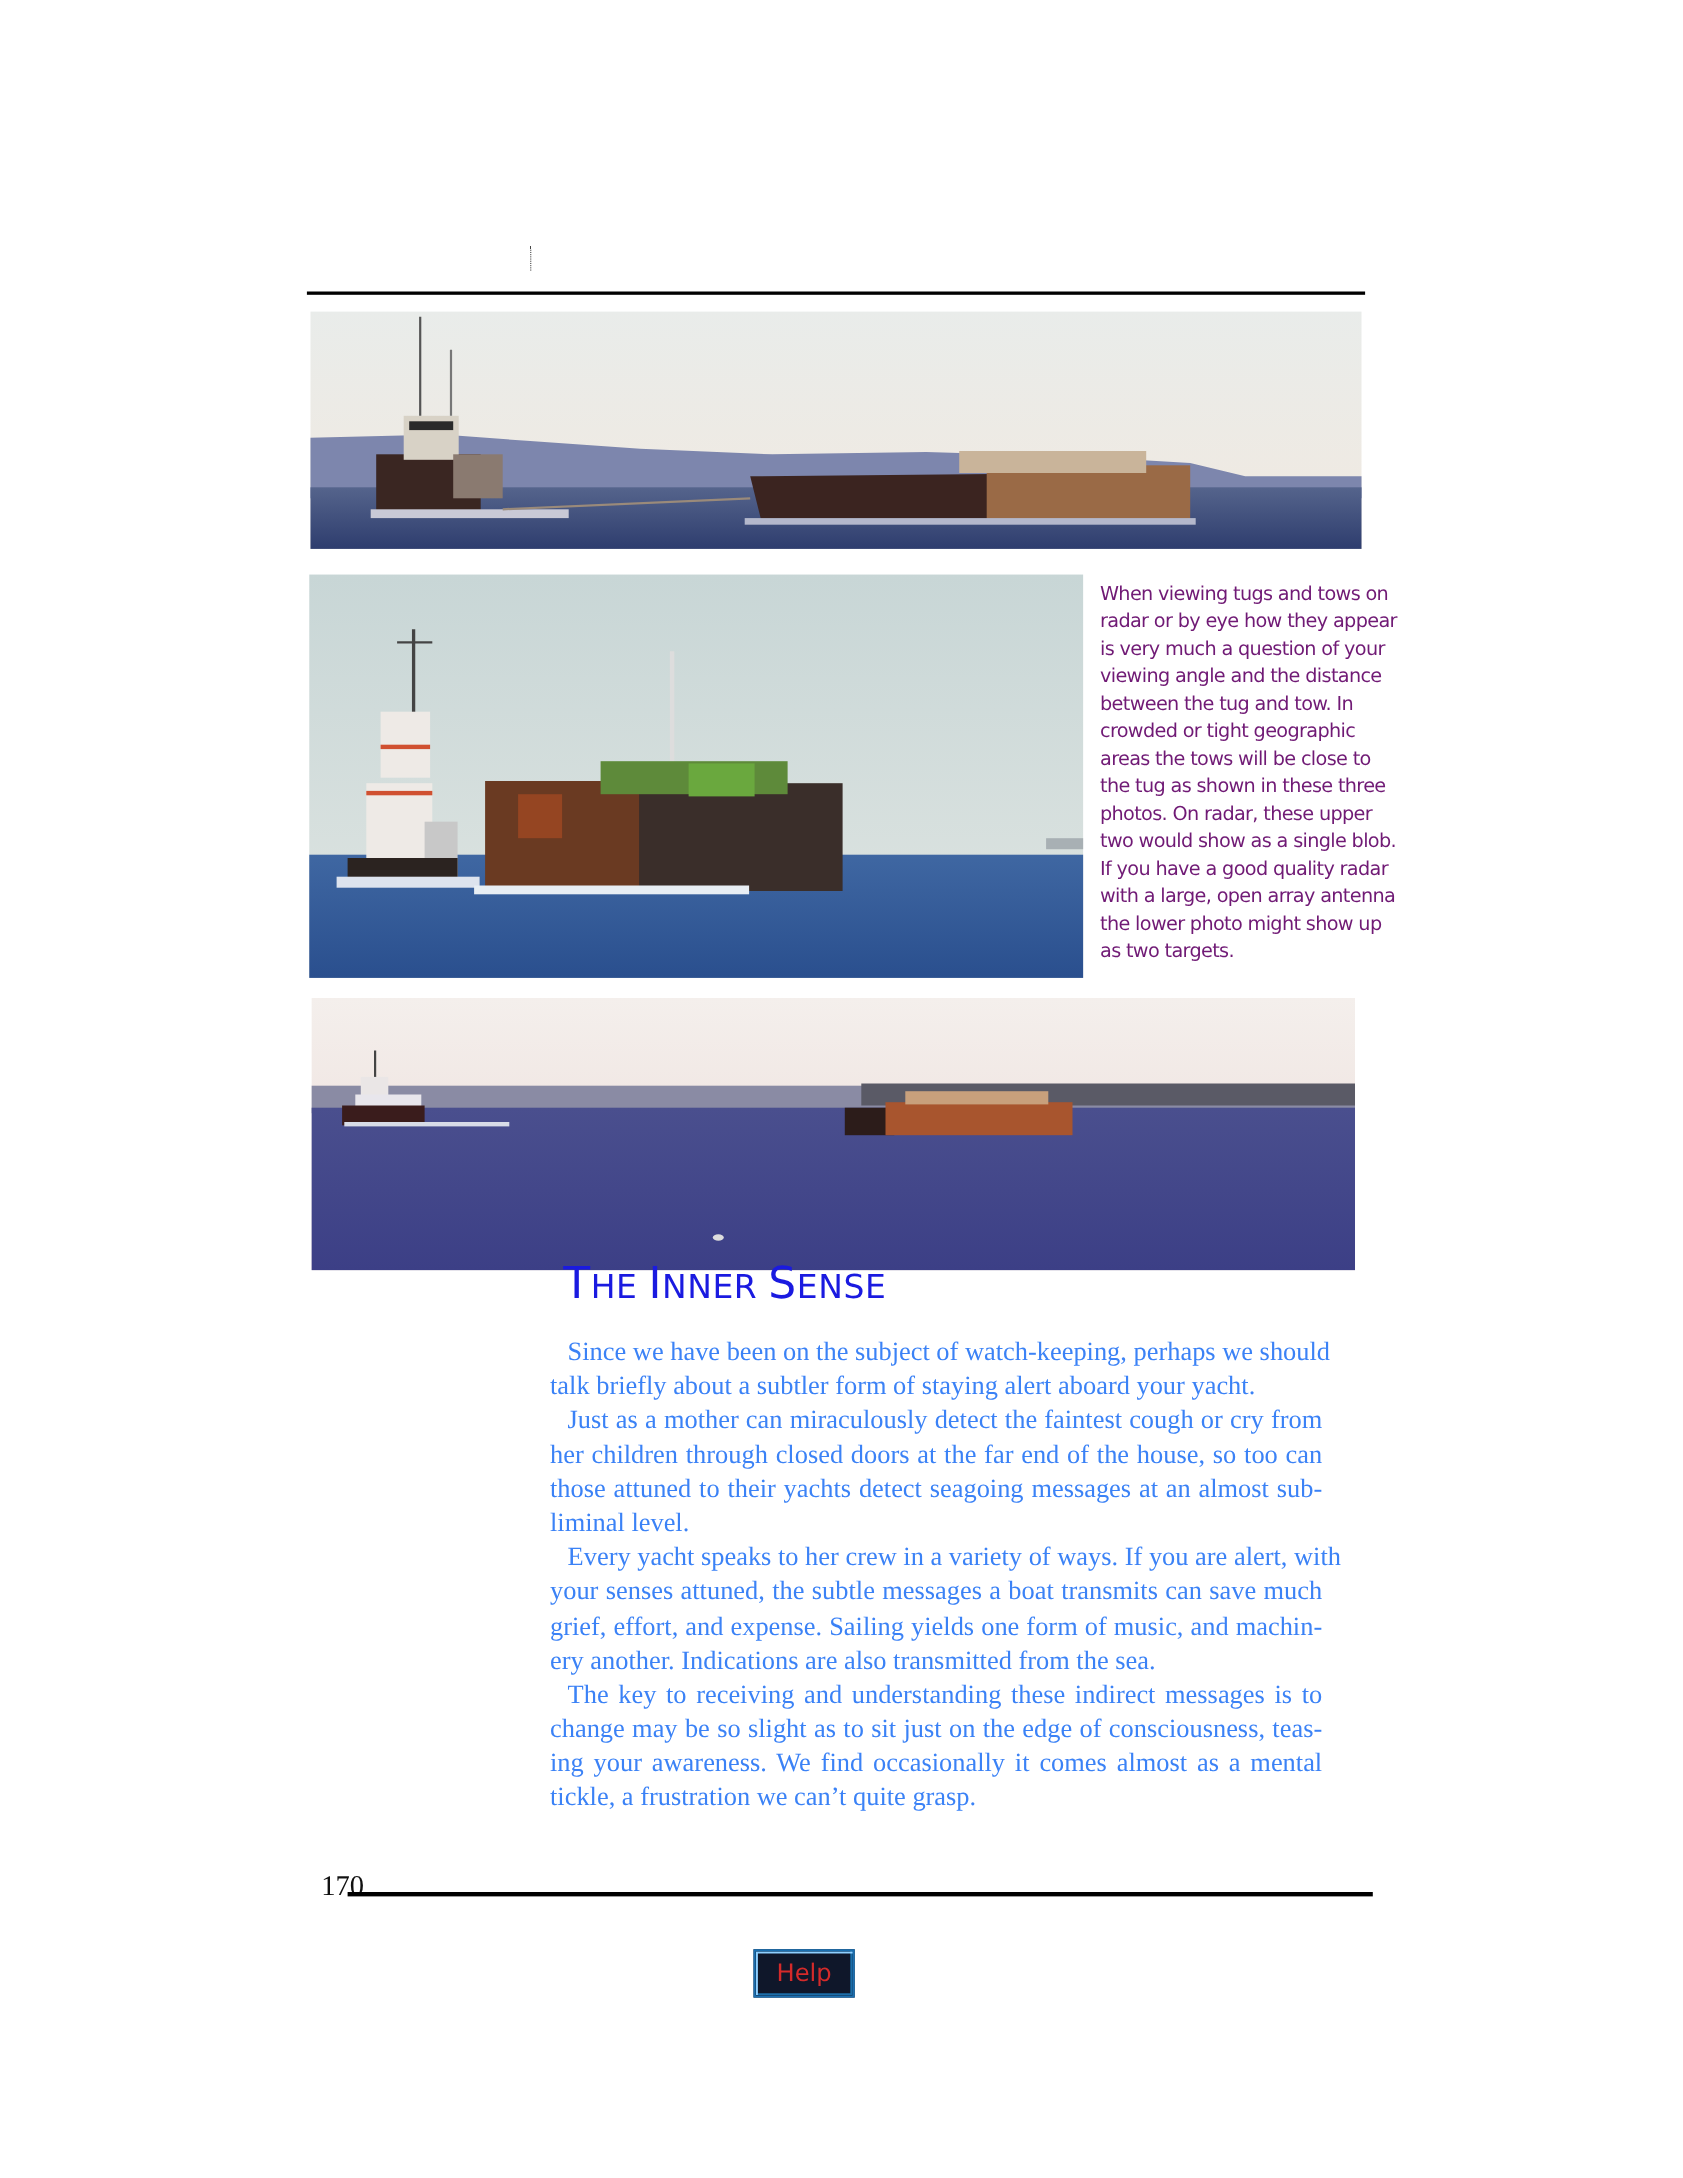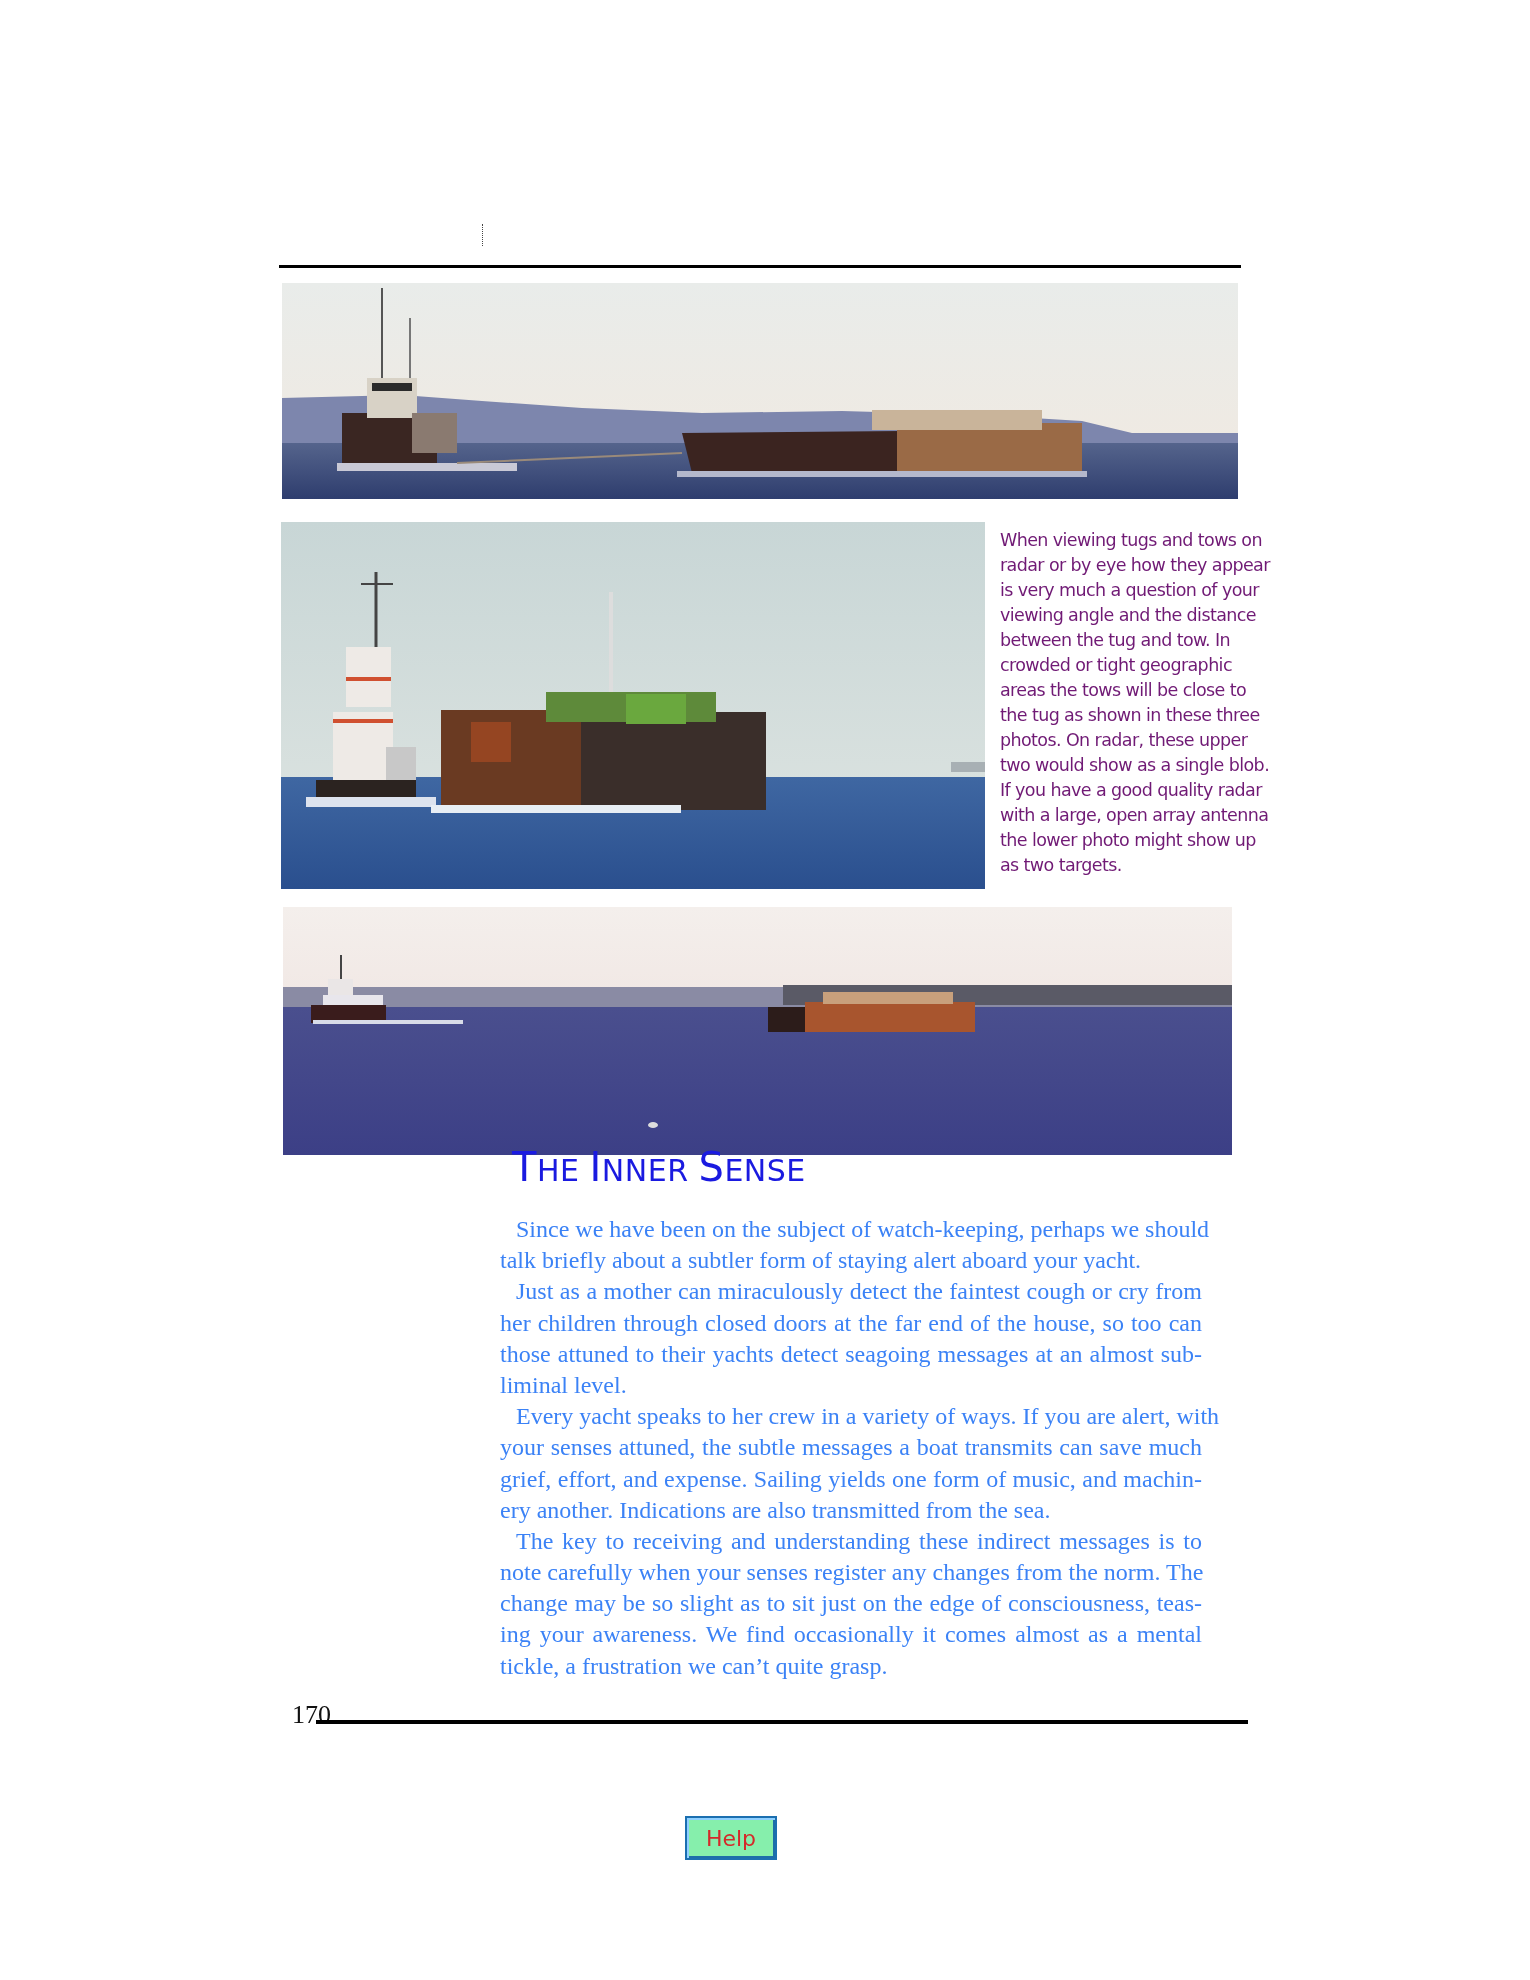--- a/index.html
+++ b/index.html
@@ -8,21 +8,21 @@
   .photo { position:absolute; overflow:hidden; }
   .caption { position:absolute; left:1000px; top:528px; width:262px; font-family:"DejaVu Sans", sans-serif; font-size:17.5px; line-height:25px; color:#701a75; letter-spacing:-0.6px; }
   .caption span { display:block; white-space:nowrap; }
   .title { position:absolute; left:512px; top:1144px; font-family:"DejaVu Sans", sans-serif; color:#1a1ae0; font-size:40px; letter-spacing:0.5px; font-weight:normal; }
   .title .sc { font-size:30px; }
   .body { position:absolute; left:500px; top:1214px; width:702px; font-family:Liberation Serif, serif; font-size:24px; line-height:31.2px; color:#3b82f6; }
   .body .ln { display:block; white-space:nowrap; text-align:justify; text-align-last:justify; height:31.2px; }
   .body .ln.last { text-align-last:left; }
   .body .ind { padding-left:16px; }
   .pagenum { position:absolute; left:292px; top:1700px; font-family:"Liberation Serif", serif; font-size:26px; color:#111; }
-  .help { position:absolute; left:685px; top:1772px; width:88px; height:40px; background:#86efac; border:2px solid #1b6fb0; box-shadow: inset 2px 2px 0 #8fd0ff, inset -2px -2px 0 #1c6ea8; color:#d42a2a; font-family:"DejaVu Sans", sans-serif; font-size:22px; display:flex; align-items:center; justify-content:center; cursor:pointer;margin-top:44px; }
+  .help { position:absolute; left:685px; top:1772px; width:88px; height:40px; background:#0f172a; border:2px solid #1b6fb0; box-shadow: inset 2px 2px 0 #8fd0ff, inset -2px -2px 0 #1c6ea8; color:#d42a2a; font-family:"DejaVu Sans", sans-serif; font-size:22px; display:flex; align-items:center; justify-content:center; cursor:pointer; }
   .dots { position:absolute; left:482px; top:224px; width:2px; height:22px; border-left:1px dotted #444; }
 </style>
 </head>
 <body>
 
 <div class="dots"></div>
 
 <div class="rule" style="left:279px; top:265px; width:962px; height:3px;"></div>
 
 <div class="photo" style="left:282px; top:283px; width:956px; height:216px;">
@@ -150,21 +150,20 @@
   <span class="ln last">talk briefly about a subtler form of staying alert aboard your yacht.</span>
   <span class="ln ind">Just as a mother can miraculously detect the faintest cough or cry from</span>
   <span class="ln">her children through closed doors at the far end of the house, so too can</span>
   <span class="ln">those attuned to their yachts detect seagoing messages at an almost sub-</span>
   <span class="ln last">liminal level.</span>
   <span class="ln ind">Every yacht speaks to her crew in a variety of ways. If you are alert, with</span>
   <span class="ln">your senses attuned, the subtle messages a boat transmits can save much</span>
   <span class="ln">grief, effort, and expense. Sailing yields one form of music, and machin-</span>
   <span class="ln last">ery another. Indications are also transmitted from the sea.</span>
   <span class="ln ind">The key to receiving and understanding these indirect messages is to</span>
-  <span class="ln">note carefully when your senses register any changes from the norm. The</span>
   <span class="ln">change may be so slight as to sit just on the edge of consciousness, teas-</span>
   <span class="ln">ing your awareness. We find occasionally it comes almost as a mental</span>
   <span class="ln last">tickle, a frustration we can’t quite grasp.</span>
 </div>
 
 <div class="pagenum">170</div>
 <div class="rule" style="left:316px; top:1720px; width:932px; height:4px;"></div>
 
 <div class="help">Help</div>
 

